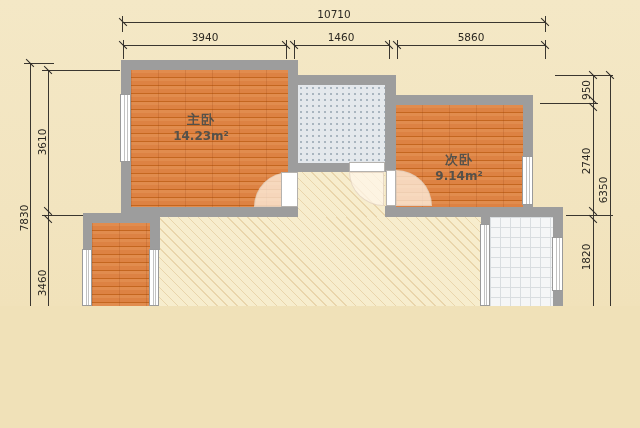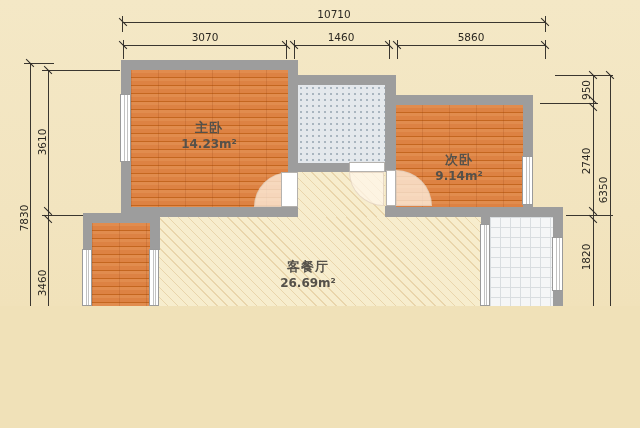--- a/index.html
+++ b/index.html
@@ -92,31 +92,27 @@
   <div class="win" style="left:480px;top:224px;width:10px;height:82px;"></div>
   <div class="win" style="left:552px;top:237px;width:11px;height:54px;"></div>
 
   <div class="arc arc-tl" style="left:254px;top:172px;width:35px;height:35px;"></div>
   <div class="leaf" style="left:281px;top:172px;width:17px;height:35px;"></div>
   <div class="arc arc-bl" style="left:349px;top:172px;width:35px;height:34px;"></div>
   <div class="leaf" style="left:349px;top:162px;width:36px;height:10px;"></div>
   <div class="arc arc-tr" style="left:396px;top:170px;width:36px;height:36px;"></div>
   <div class="leaf" style="left:386px;top:170px;width:10px;height:36px;"></div>
 
-  <div class="rlabel" style="left:209px;top:127px;margin-top:8px;">
+  <div class="rlabel" style="left:201px;top:127px;">
     <div class="rname">主卧</div>
     <div class="rarea">14.23m²</div>
   </div>
   <div class="rlabel" style="left:459px;top:167px;">
     <div class="rname">次卧</div>
     <div class="rarea">9.14m²</div>
-  </div>
-  <div class="rlabel" style="left:308px;top:274px;">
-    <div class="rname">客餐厅</div>
-    <div class="rarea">26.69m²</div>
   </div>
 
   <div class="dl" style="left:123px;top:22px;width:422px;height:1px;"></div>
   <div class="tk" style="left:123px;top:22px;"></div>
   <div class="tk" style="left:545px;top:22px;"></div>
   <div class="dl" style="left:122px;top:16px;width:1px;height:16px;"></div>
   <div class="dl" style="left:545px;top:16px;width:1px;height:16px;"></div>
   <div class="dlabel" style="left:334px;top:14px;">10710</div>
 
   <div class="dl" style="left:123px;top:45px;width:163px;height:1px;"></div>
@@ -127,21 +123,21 @@
   <div class="dl" style="left:294px;top:40px;width:1px;height:19px;"></div>
   <div class="dl" style="left:389px;top:40px;width:1px;height:19px;"></div>
   <div class="dl" style="left:397px;top:40px;width:1px;height:19px;"></div>
   <div class="dl" style="left:545px;top:40px;width:1px;height:19px;"></div>
   <div class="tk" style="left:123px;top:45px;"></div>
   <div class="tk" style="left:286px;top:45px;"></div>
   <div class="tk" style="left:294px;top:45px;"></div>
   <div class="tk" style="left:389px;top:45px;"></div>
   <div class="tk" style="left:397px;top:45px;"></div>
   <div class="tk" style="left:545px;top:45px;"></div>
-  <div class="dlabel" style="left:205px;top:37px;">3070</div>
+  <div class="dlabel" style="left:205px;top:37px;">3940</div>
   <div class="dlabel" style="left:341px;top:37px;">1460</div>
   <div class="dlabel" style="left:471px;top:37px;">5860</div>
 
   <div class="dl" style="left:30px;top:63px;width:1px;height:243px;"></div>
   <div class="dl" style="left:48px;top:70px;width:1px;height:236px;"></div>
   <div class="dl" style="left:24px;top:63px;width:30px;height:1px;"></div>
   <div class="dl" style="left:42px;top:70px;width:78px;height:1px;"></div>
   <div class="dl" style="left:42px;top:215px;width:41px;height:1px;"></div>
   <div class="tk" style="left:30px;top:63px;"></div>
   <div class="tk" style="left:48px;top:70px;"></div>

